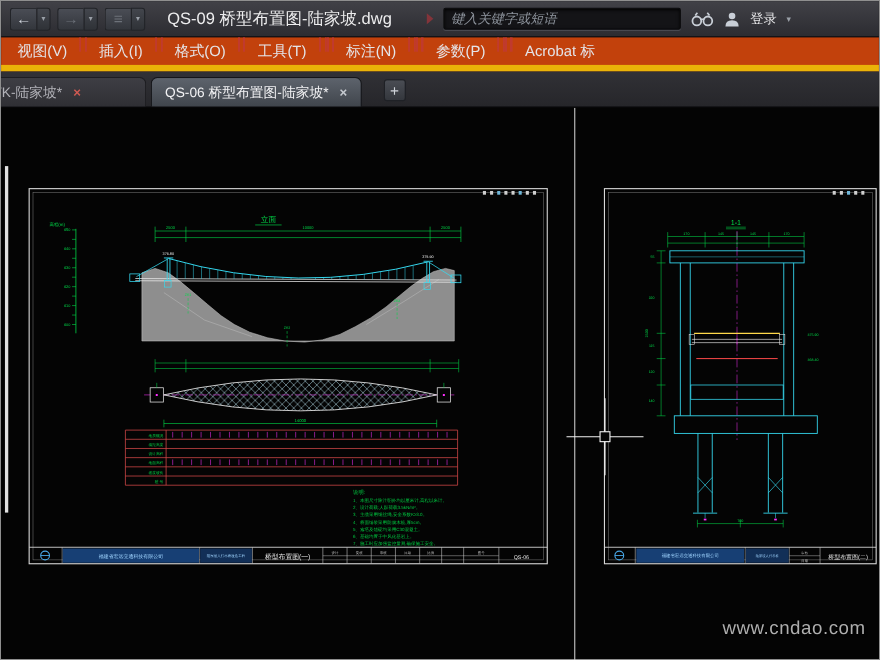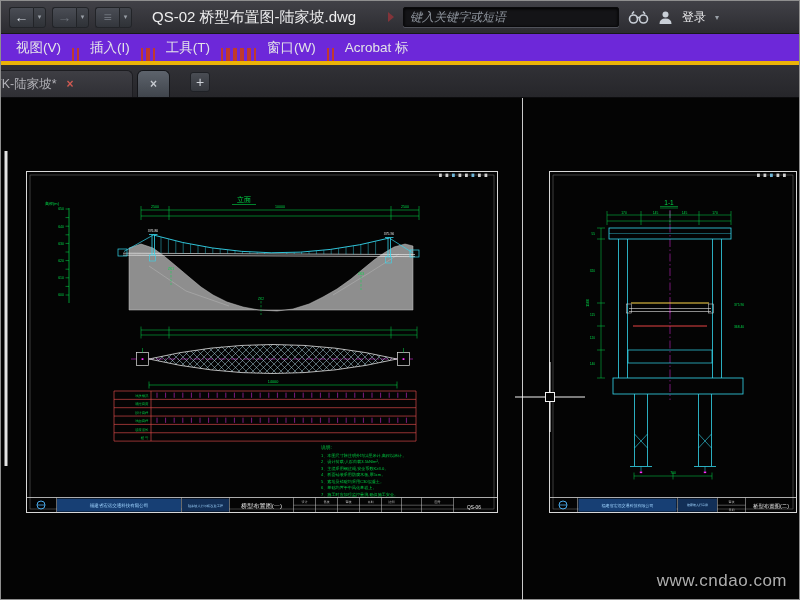--- a/index.html
+++ b/index.html
@@ -27,22 +27,22 @@
     box-shadow:inset 0 1px 3px #000,0 1px 0 #50525a;border-radius:2px;
     display:flex;align-items:center;padding:4px 6px}
   .searchbox input{flex:1;background:transparent;border:none;outline:none;color:#bcc1c9;
     font-style:italic;font-size:12px;font-family:inherit}
   .searchbox input::placeholder{color:#8e949d;font-style:italic}
   .tb-ic{display:flex;align-items:center;justify-content:center}
   .login{color:#e8e8ea;font-size:12px}
   .tb-caret{color:#9aa0a8;font-size:8px}
 
   
-  .menubar{flex:0 0 31px;height:31px;background:#6d28d9;border-bottom:4px solid #eab308;
-    display:flex;align-items:flex-end;padding:0 4px}
+  .menubar{flex:0 0 31px;height:31px;background:#c2410c;border-bottom:6px solid #eab308;
+    display:flex;align-items:flex-start;padding:0 4px}
   .menu-item{color:#e4e4e8;font-size:13.5px;padding:0 11px;height:100%;
     display:flex;align-items:center;white-space:nowrap;cursor:default}
   .menu-sep{width:7px;height:13px;flex:0 0 7px;
     background:repeating-linear-gradient(90deg,#c03a2e 0 2px,transparent 2px 5px)}
 
   
   .tabbar{flex:0 0 33px;height:33px;background:linear-gradient(#313136,#26262a);
     display:flex;align-items:flex-end;overflow:hidden;border-bottom:1px solid #0c0c0e}
   .tab{height:27px;display:flex;align-items:center;gap:10px;padding:0 12px;
     border-radius:6px 6px 0 0;font-size:12.5px;margin-right:4px;white-space:nowrap;cursor:default}
@@ -53,21 +53,21 @@
   .tab-close{font-size:12px;font-weight:bold;line-height:1}
   .tab.inactive .tab-close{color:#cf5a52}
   .tab.active .tab-close{color:#c6cad0}
   .newtab{width:20px;height:20px;margin:0 0 5px 16px;display:flex;align-items:center;justify-content:center;
     background:linear-gradient(#4a4d54,#34373d);border:1px solid #1f2126;border-radius:3px;
     color:#cfd3d9;font-size:14px;line-height:1}
 
   
   .canvas{flex:1;position:relative;background:#040404}
   .canvas svg{position:absolute;left:0;top:0;width:800px;height:503px;display:block}
-  .watermark{position:absolute;right:12px;bottom:8px;font-size:17px;color:#aeaeae;
+  .watermark{position:absolute;right:12px;bottom:18px;font-size:17px;color:#aeaeae;
     text-shadow:1px 1px 2px #000;letter-spacing:.5px}
   text{font-family:"Liberation Sans","DejaVu Sans",sans-serif}
   .tg{fill:#00d948}.tw{fill:#e9e9e9}.tb{fill:#9fd4ff}.tdim{fill:#bdbdbd}
 </style>
 </head>
 <body>
 
 <div class="window">
 
   <div class="titlebar">
@@ -76,21 +76,21 @@
       <div class="nav-caret">▾</div>
     </div>
     <div class="navgrp">
       <div class="nav-ic dim">→</div>
       <div class="nav-caret">▾</div>
     </div>
     <div class="navgrp">
       <div class="nav-ic dim">≡</div>
       <div class="nav-caret">▾</div>
     </div>
-    <div class="doc-title">QS-02 桥型布置图-陆家坡.dwg</div>
+    <div class="doc-title">QS-09 桥型布置图-陆家坡.dwg</div>
 
     <div class="search-wrap">
       <span class="search-flag"></span>
       <div class="searchbox">
         <input type="text" placeholder="键入关键字或短语" style="">
       </div>
       <span class="tb-ic">
         <svg width="21" height="15" viewBox="0 0 21 15">
           <circle cx="5.5" cy="9" r="4" fill="none" stroke="#c9cfd7" stroke-width="1.6"></circle>
           <circle cx="15.5" cy="9" r="4" fill="none" stroke="#c9cfd7" stroke-width="1.6"></circle>
@@ -106,38 +106,41 @@
       <span class="login">登录</span>
       <span class="tb-caret">▾</span>
     </div>
   </div>
 
   <div class="menubar">
     <span class="menu-item">视图(V)</span>
     <span class="menu-sep"></span>
     <span class="menu-item">插入(I)</span>
     <span class="menu-sep"></span>
+    <span class="menu-item">格式(O)</span>
     <span class="menu-sep"></span>
     <span class="menu-item">工具(T)</span>
     <span class="menu-sep"></span>
     <span class="menu-sep"></span>
-    <span class="menu-sep"></span>
-    <span class="menu-sep"></span>
-    <span class="menu-sep"></span>
-    <span class="menu-item">窗口(W)</span>
+    <span class="menu-item">标注(N)</span>
+    <span class="menu-sep"></span>
+    <span class="menu-sep"></span>
+    <span class="menu-item">参数(P)</span>
+    <span class="menu-sep"></span>
     <span class="menu-sep"></span>
     <span class="menu-item">Acrobat 标</span>
   </div>
 
   <div class="tabbar">
     <div class="tab inactive">
       <span>TK-陆家坡*</span>
       <span class="tab-close">×</span>
     </div>
     <div class="tab active">
+      <span>QS-06 桥型布置图-陆家坡*</span>
       <span class="tab-close">×</span>
     </div>
     <div class="newtab">+</div>
   </div>
 
   <div class="canvas">
     <svg id="cad" viewBox="0 0 800 503">
       <defs>
         <pattern id="xhatch" width="7" height="7" patternUnits="userSpaceOnUse">
           <path d="M0,7 L7,0 M0,0 L7,7" stroke="#bfe9f7" stroke-width="0.45" fill="none"></path>

